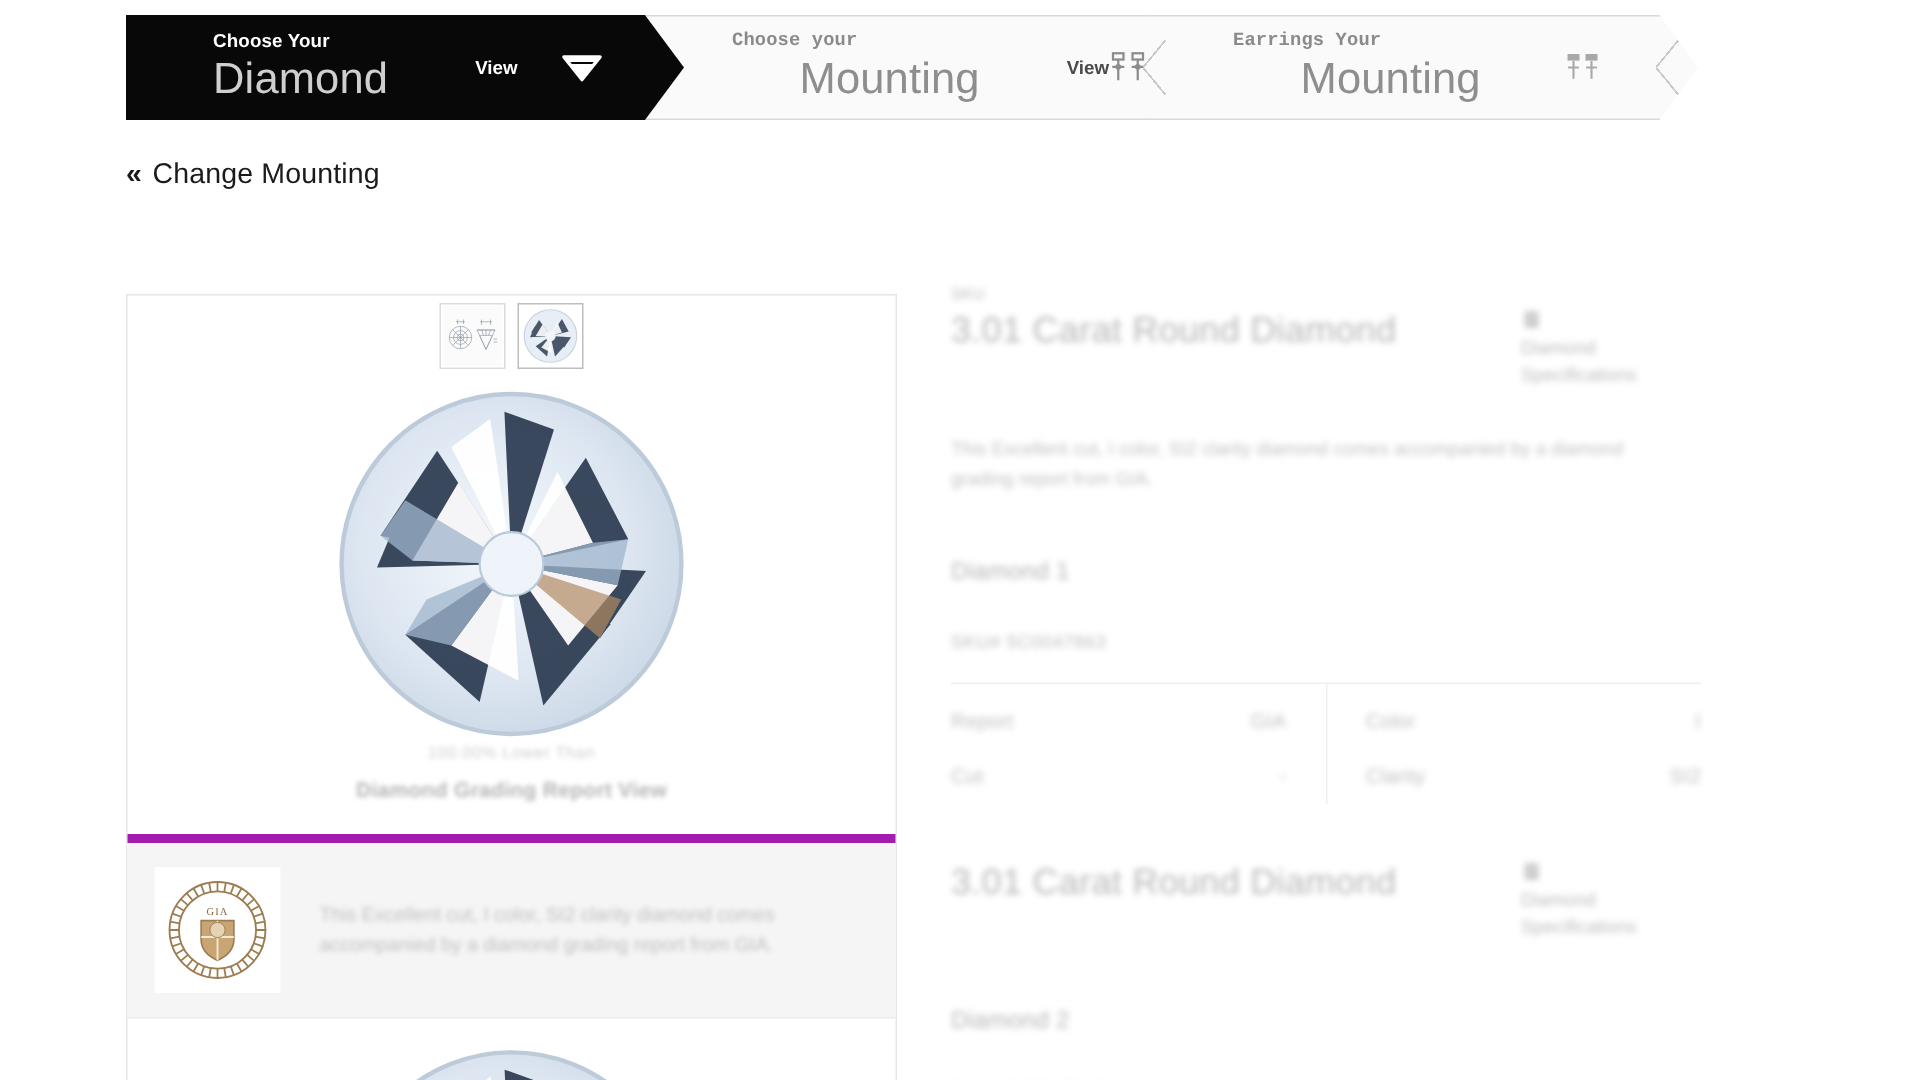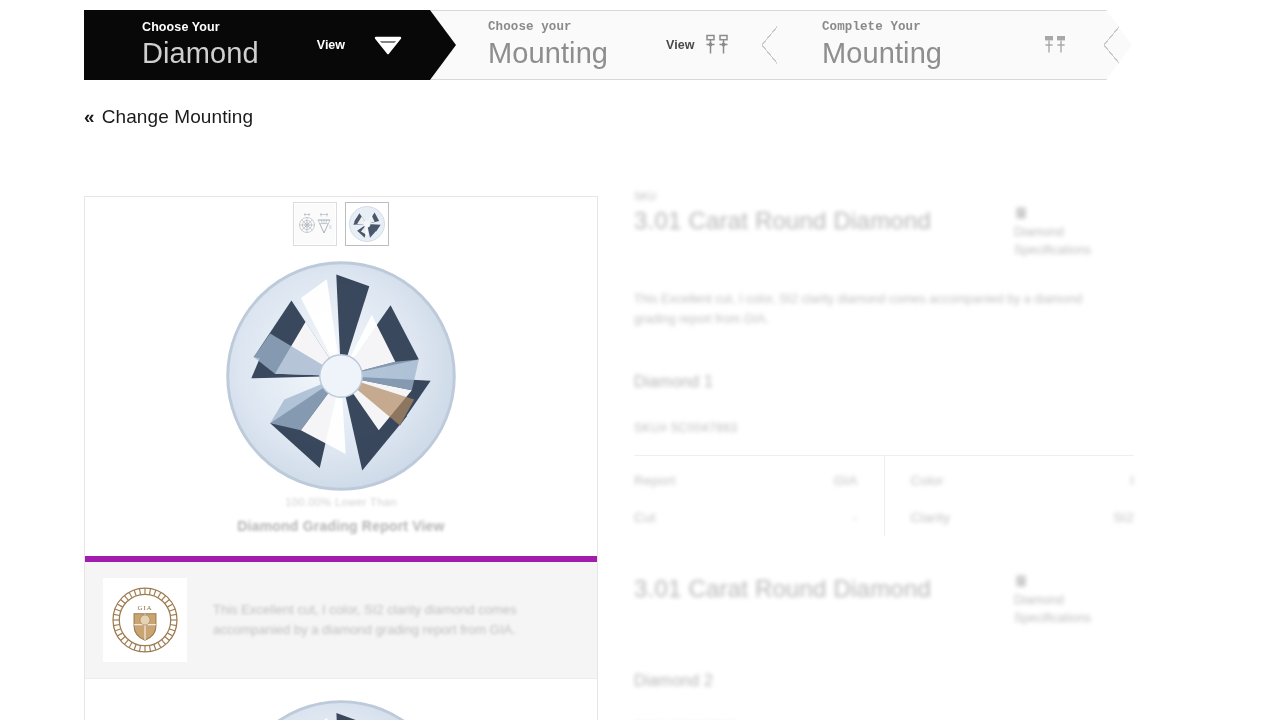--- a/index.html
+++ b/index.html
@@ -78,21 +78,21 @@
   .step-main {
     font-size: 29px;
     font-weight: normal;
     letter-spacing: 0.1px;
   }
   .step-1 .step-eyebrow { color: #ffffff; }
   .step-1 .step-main    { color: #cfcfcf; }
   .step-2 .step-eyebrow,
   .step-3 .step-eyebrow { color: #8a8a8a; font-family: Liberation Mono, monospace; }
   .step-2 .step-main,
-  .step-3 .step-main    { color: #8e8e8e; }
+  .step-3 .step-main    { color: #8e8e8e; margin-left: 45px; }
 
   .step-view {
     font-size: 12.5px;
     font-weight: bold;
     margin-left: 58px;
   }
   .step-1 .step-view { color: #ffffff; }
   .step-2 .step-view, .step-3 .step-view { color: #4a4a4a; }
 
   .step-icon {
@@ -318,21 +318,21 @@
             <path d="M15.5 11.5 L23.5 11.5"></path>
           </g>
           <circle cx="6.5" cy="11.5" r="1.9" fill="#8c8c8c"></circle>
           <circle cx="19.5" cy="11.5" r="1.9" fill="#8c8c8c"></circle>
         </svg>
       </div>
     </div>
 
     <div class="step step-3">
       <div class="step-titles">
-        <div class="step-eyebrow">Complete Your</div>
+        <div class="step-eyebrow">Earrings Your</div>
         <div class="step-main">Mounting</div>
       </div>
       <div class="step-icon">
         <svg width="26" height="24" viewBox="0 0 26 24" aria-hidden="true">
           <g fill="#a8a8a8">
             <rect x="3" y="3" width="8" height="4.4"></rect>
             <rect x="15" y="3" width="8" height="4.4"></rect>
           </g>
           <g fill="none" stroke="#a8a8a8" stroke-width="1.4">
             <path d="M7 7.6 L7 19.5"></path>

